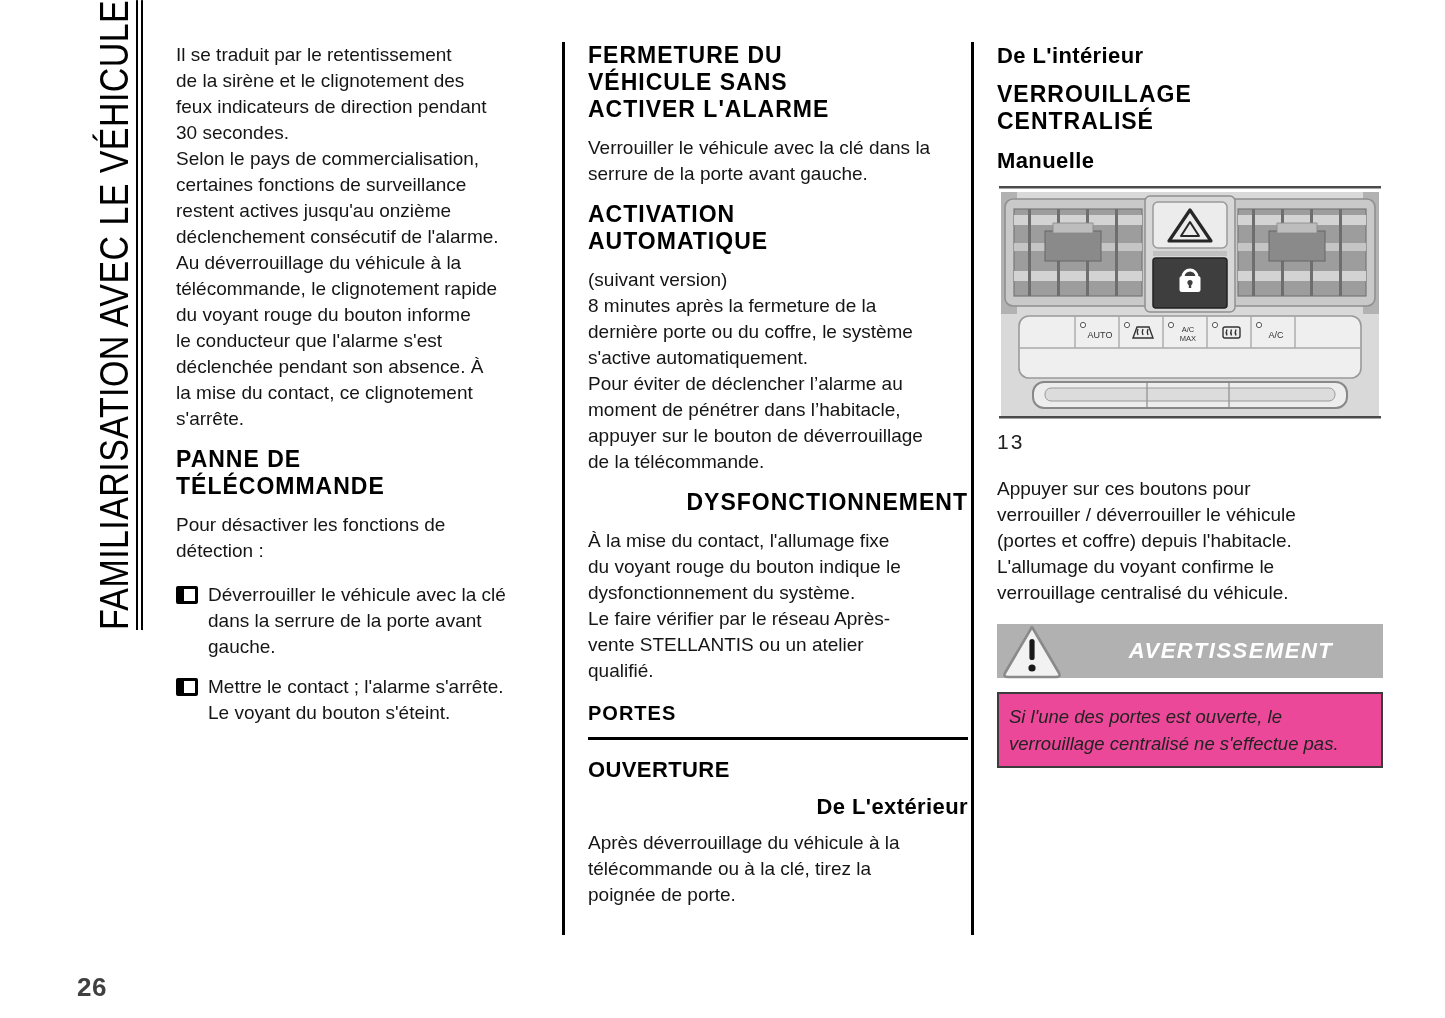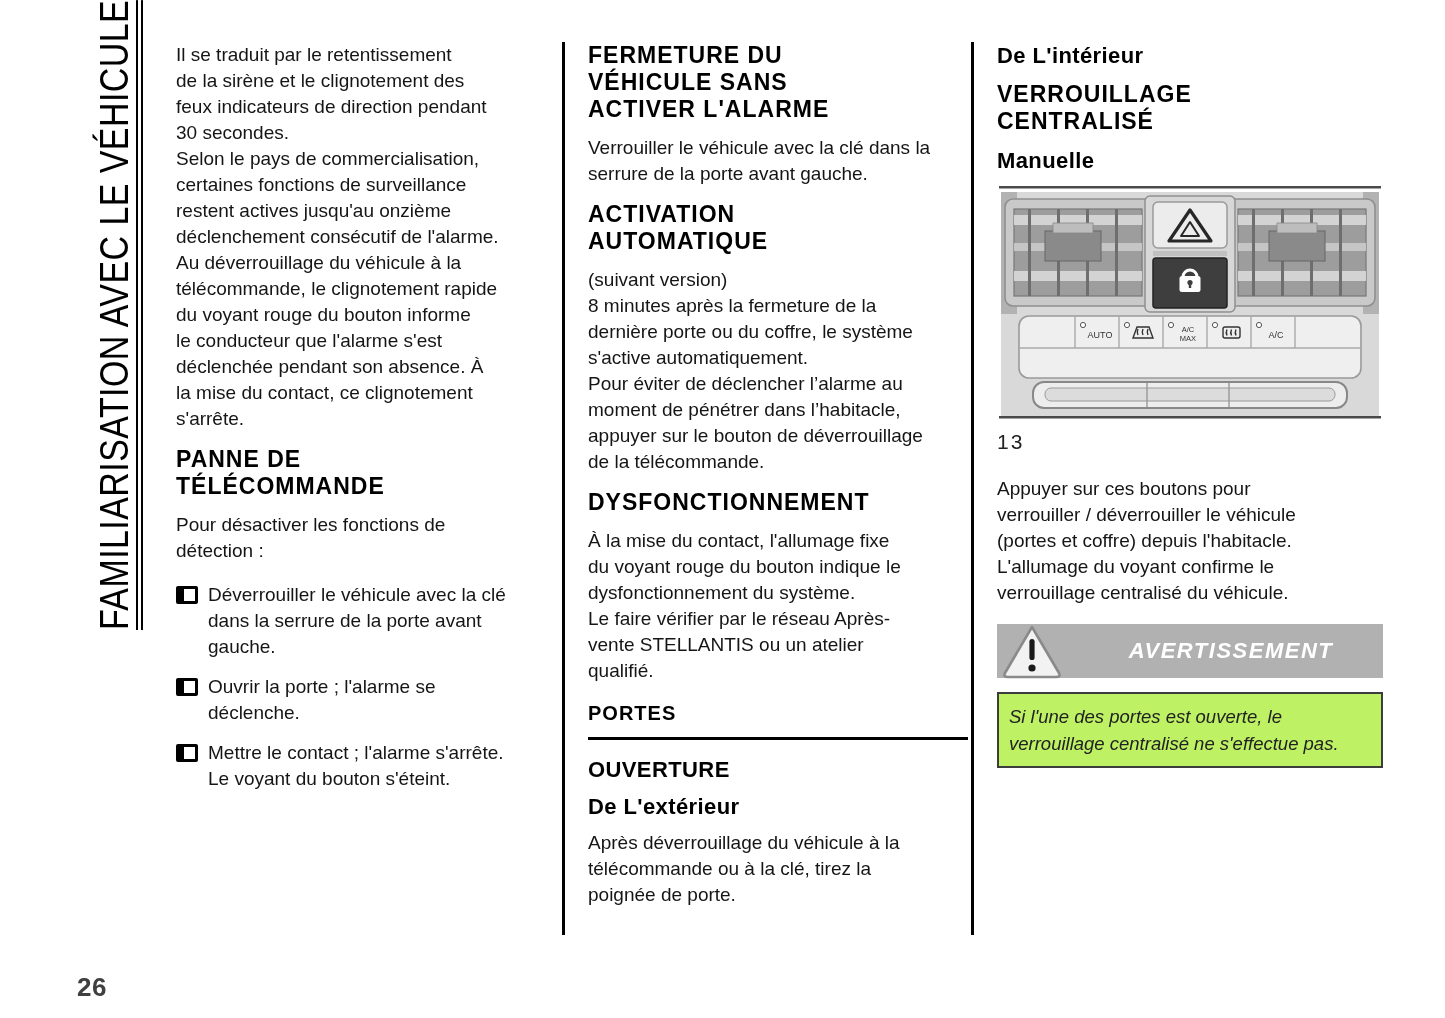--- a/index.html
+++ b/index.html
@@ -20,38 +20,38 @@
   #col2{left:588px;width:380px;}
   #col3{left:997px;width:386px;}
 
   .h-section{font-weight:bold;font-size:23px;line-height:27px;letter-spacing:1px;
     color:#000;white-space:pre-line;margin:0 0 12px;}
   .h-sub{font-weight:bold;font-size:22px;line-height:27px;letter-spacing:0.4px;
     color:#000;white-space:pre-line;margin:0 0 10px;}
   .h-chapter{font-weight:bold;font-size:20px;line-height:30px;letter-spacing:1px;
     color:#000;margin:14px 0 0;padding-bottom:9px;border-bottom:3px solid #000;}
   .body{font-size:19px;line-height:26px;white-space:pre-line;margin:0 0 14px;color:#151515;}
-  .mt8{margin-top:8px;} .mt10{margin-top:10px;} .mt12{margin-top:12px;} .mt14{margin-top:14px;}
+  .mt8{margin-top:8px;} .mt10{margin-top:10px;text-align:right;} .mt12{margin-top:12px;} .mt14{margin-top:14px;}
   .mt16{margin-top:16px;} .mt22{margin-top:22px;}
 
   .bullet{display:flex;margin-bottom:14px;}
   .bullet-glyph{flex:none;width:11px;height:12px;border:3px solid #000;border-left-width:8px;
     border-radius:2px;margin:4px 10px 0 0;}
   .bullet-text{font-size:19px;line-height:26px;white-space:pre-line;color:#151515;}
 
   .figure-wrap{margin-top:10px;}
   .figure-caption{font-size:21px;letter-spacing:2px;color:#222;margin-top:2px;}
 
   .warning-banner{position:relative;margin-top:18px;height:54px;background:#b1b1b1;
     display:flex;align-items:center;justify-content:center;padding-left:48px;}
   .warning-banner .wtitle{font-weight:bold;font-style:italic;font-size:22px;
     letter-spacing:1.5px;color:#fff;padding-left:34px;}
   .warning-tri{position:absolute;left:4px;top:-1px;}
 
-  .note-box{margin-top:14px;border:2px solid #3c3c3c;background:#bef264;
+  .note-box{margin-top:14px;border:2px solid #3c3c3c;background:#ec4899;
     padding:9px 10px;font-style:italic;font-size:18.5px;line-height:27px;
     white-space:pre-line;color:#222;}
 
   .page-number{position:absolute;left:77px;top:972px;font-weight:bold;font-size:26px;
     letter-spacing:0.5px;color:#404040;}
 
   svg text{font-family:"Liberation Sans",sans-serif;}
 </style>
 </head>
 <body>
@@ -82,25 +82,20 @@
     <div class="h-section">PANNE DE
 TÉLÉCOMMANDE</div>
     <div class="body" style="margin-bottom:18px">Pour désactiver les fonctions de
 détection :</div>
 
     <div class="bullet">
       <span class="bullet-glyph"></span>
       <span class="bullet-text">Déverrouiller le véhicule avec la clé
 dans la serrure de la porte avant
 gauche.</span>
-    </div>
-    <div class="bullet">
-      <span class="bullet-glyph"></span>
-      <span class="bullet-text">Ouvrir la porte ; l'alarme se
-déclenche.</span>
     </div>
     <div class="bullet">
       <span class="bullet-glyph"></span>
       <span class="bullet-text">Mettre le contact ; l'alarme s'arrête.
 Le voyant du bouton s'éteint.</span>
     </div>
   </div>
 
   <div class="col" id="col2">
     <div class="h-section">FERMETURE DU

